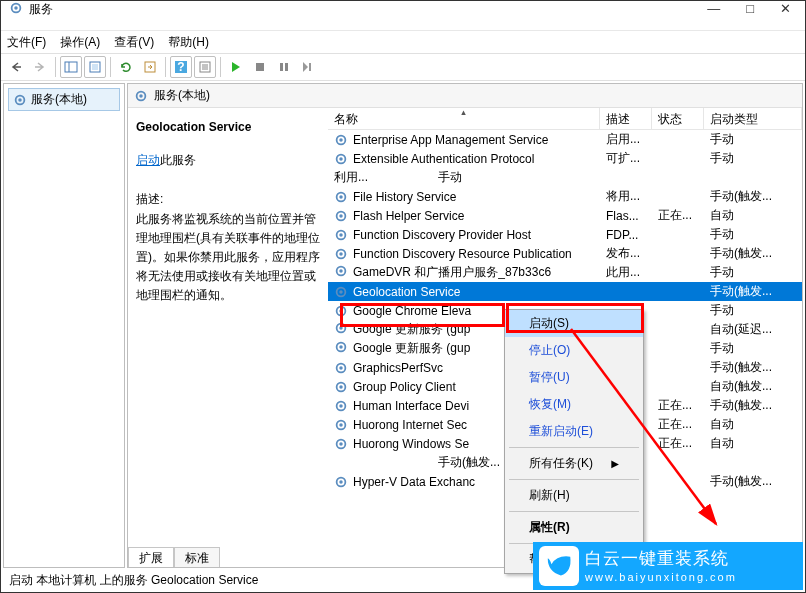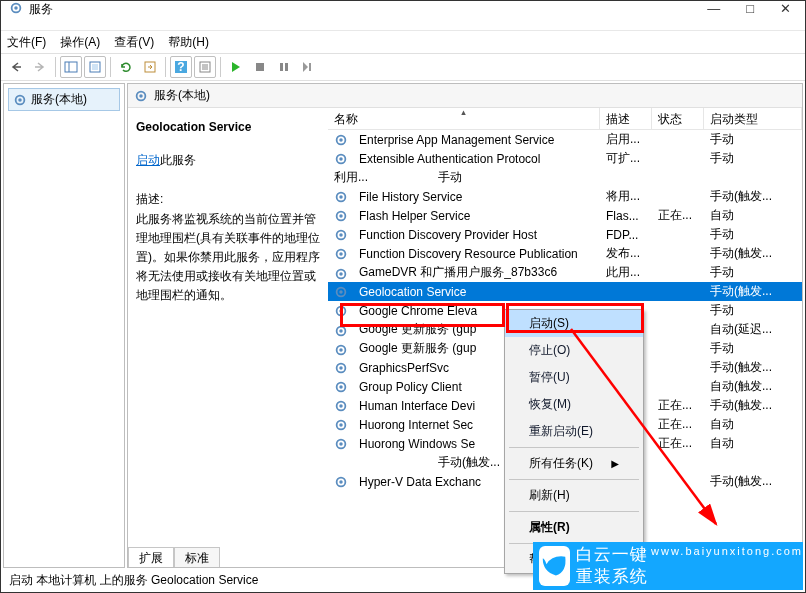--- a/index.html
+++ b/index.html
@@ -42,49 +42,49 @@
 .list-head div{padding:3px 6px;border-right:1px solid #e6e6e6;position:relative}
 .c-name{width:272px}
 .c-desc{width:52px}
 .c-stat{width:52px}
 .c-type{flex:1}
 .sort-arrow{position:absolute;left:50%;top:-1px;transform:translateX(-50%);font-size:9px;color:#555}
 
 .rows{flex:1;overflow:hidden}
 .row{display:flex;height:19px;align-items:center}
 .row.sel{background:#0078d7;color:#fff}
-.row .c-name{display:flex;align-items:flex-end;gap:11px;padding-left:6px}
+.row .c-name{display:flex;align-items:flex-start;gap:5px;padding-left:6px}
 .row .c-desc,.row .c-stat,.row .c-type{padding-left:6px;white-space:nowrap;overflow:hidden;text-overflow:ellipsis}
 
 
 .tabs{position:absolute;left:0;bottom:0;height:20px;display:flex}
 .tabs span{padding:2px 10px;border:1px solid #c6c6c6;background:#f6f6f6;border-bottom:none;cursor:default}
 .tabs span.active{background:#fff}
 
 
 .ctx{position:absolute;left:503px;top:308px;width:140px;background:#f2f2f2;border:1px solid #a6a6a6;box-shadow:2px 2px 3px rgba(0,0,0,0.25);z-index:20}
 .ctx .mi{padding:5px 24px;display:flex;justify-content:space-between;align-items:center}
 .ctx .mi.hl{background:#bfe0ff}
-.ctx .mi.dis{color:#0f172a}
+.ctx .mi.dis{color:#1d4ed8}
 .ctx .sep{height:1px;background:#c6c6c6;margin:2px 4px}
 .ctx .arrow{font-size:10px}
 
 
 .redbox{position:absolute;border:3px solid #ff0000;z-index:30;pointer-events:none}
 .rb1{left:339px;top:302px;width:165px;height:24px}
 .rb2{left:505px;top:302px;width:138px;height:30px}
 
 
 .red-arrow{position:absolute;z-index:29;pointer-events:none}
 
 
 .statusbar{position:absolute;left:2px;right:2px;bottom:2px;height:20px;display:flex;align-items:center;padding:0 6px;background:#fff}
 .watermark{position:absolute;right:2px;bottom:2px;height:48px;width:270px;background:#13a7ff;display:flex;align-items:center;color:#fff;z-index:25}
 .watermark .wm-logo{width:40px;height:40px;border-radius:6px;background:#fff;margin:0 6px;display:flex;align-items:center;justify-content:center}
-.watermark .wm-txt{display:flex;line-height:1.3}
+.watermark .wm-txt{display:flex;flex-direction:column;line-height:1.3}
 .watermark .wm-zh{font-size:17px;letter-spacing:1px}
 .watermark .wm-url{font-size:11px;letter-spacing:2px}
 
 
 .gear{display:inline-flex}
 </style>
 </head>
 <body>
 
 <div class="titlebar">

